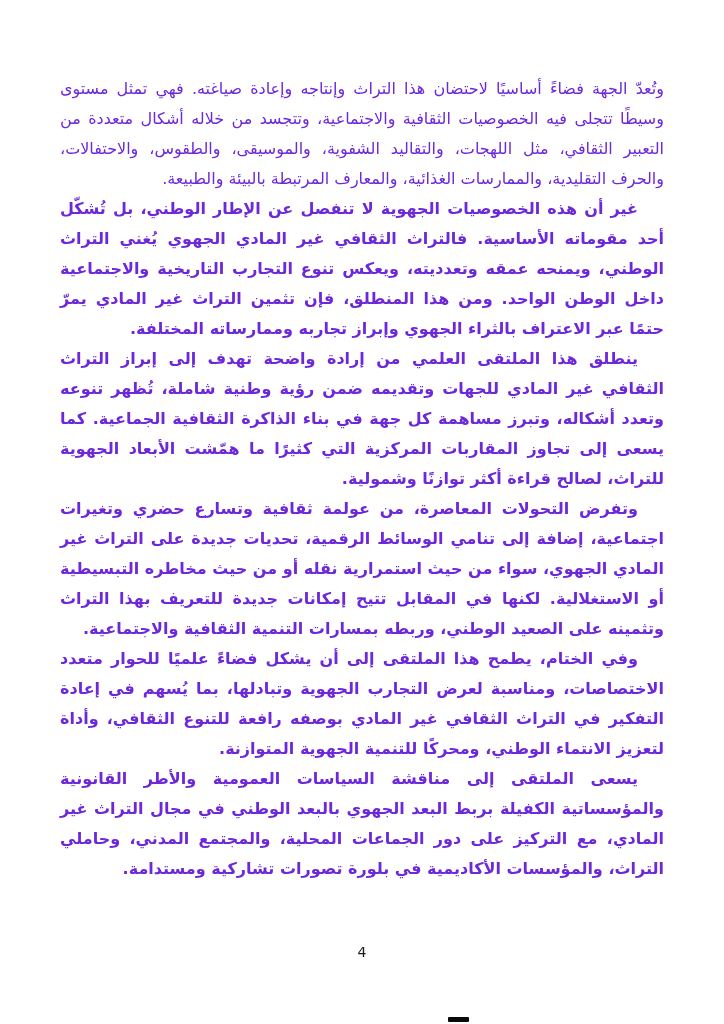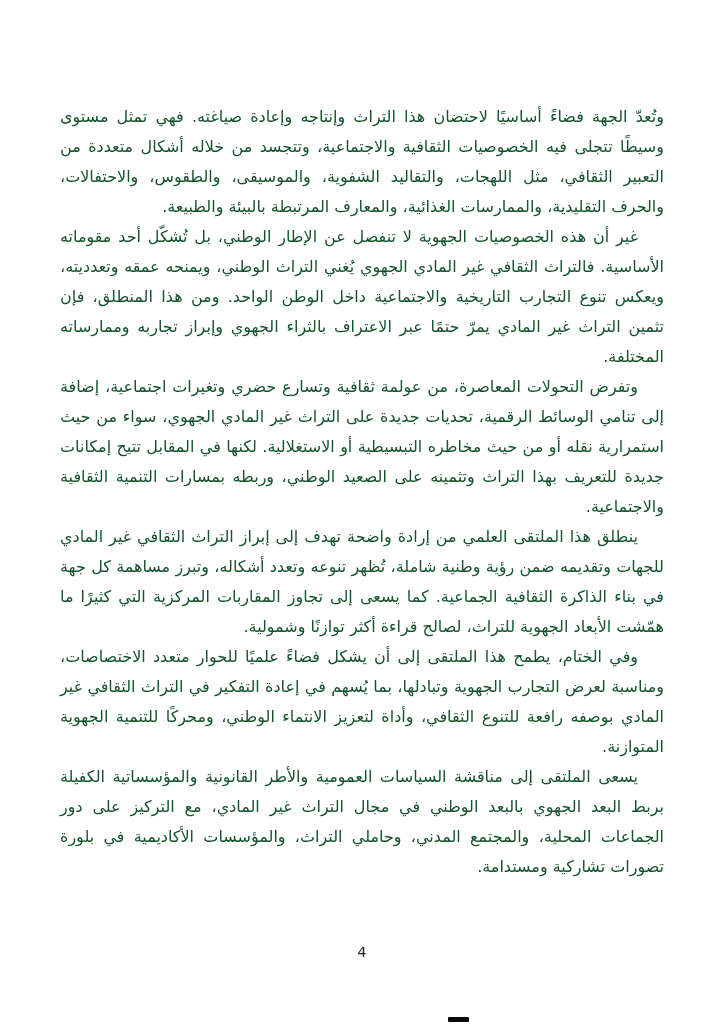--- a/index.html
+++ b/index.html
@@ -18,30 +18,30 @@
     position: absolute;
     top: 74px;
     right: 60px;
     left: 60px;
     direction: rtl;
     unicode-bidi: embed;
     text-align: justify;
     font-family: "DejaVu Sans", sans-serif;
     font-size: 16px;
     line-height: 30px;
-    color: #14532d;
+    color: #6d28d9;
     letter-spacing: 0;
-    margin-top: 28px;
   }
   .content p {
     margin: 0;
     padding: 0;
   }
   .content p.indent {
     text-indent: 26px;
+    font-weight: bold;
   }
   .committee {
     margin-top: 30px !important;
   }
   .committee .label {
     font-weight: bold;
   }
   .page-number {
     position: absolute;
     top: 944px;
@@ -66,23 +66,23 @@
 </head>
 <body>
 
 <div class="page">
 
   <main class="content">
     <p>وتُعدّ الجهة فضاءً أساسيًا لاحتضان هذا التراث وإنتاجه وإعادة صياغته. فهي تمثل مستوى وسيطًا تتجلى فيه الخصوصيات الثقافية والاجتماعية، وتتجسد من خلاله أشكال متعددة من التعبير الثقافي، مثل اللهجات، والتقاليد الشفوية، والموسيقى، والطقوس، والاحتفالات، والحرف التقليدية، والممارسات الغذائية، والمعارف المرتبطة بالبيئة والطبيعة.</p>
 
     <p class="indent">غير أن هذه الخصوصيات الجهوية لا تنفصل عن الإطار الوطني، بل تُشكّل أحد مقوماته الأساسية. فالتراث الثقافي غير المادي الجهوي يُغني التراث الوطني، ويمنحه عمقه وتعدديته، ويعكس تنوع التجارب التاريخية والاجتماعية داخل الوطن الواحد. ومن هذا المنطلق، فإن تثمين التراث غير المادي يمرّ حتمًا عبر الاعتراف بالثراء الجهوي وإبراز تجاربه وممارساته المختلفة.</p>
 
+    <p class="indent">ينطلق هذا الملتقى العلمي من إرادة واضحة تهدف إلى إبراز التراث الثقافي غير المادي للجهات وتقديمه ضمن رؤية وطنية شاملة، تُظهر تنوعه وتعدد أشكاله، وتبرز مساهمة كل جهة في بناء الذاكرة الثقافية الجماعية. كما يسعى إلى تجاوز المقاربات المركزية التي كثيرًا ما همّشت الأبعاد الجهوية للتراث، لصالح قراءة أكثر توازنًا وشمولية.</p>
+
     <p class="indent">وتفرض التحولات المعاصرة، من عولمة ثقافية وتسارع حضري وتغيرات اجتماعية، إضافة إلى تنامي الوسائط الرقمية، تحديات جديدة على التراث غير المادي الجهوي، سواء من حيث استمرارية نقله أو من حيث مخاطره التبسيطية أو الاستغلالية. لكنها في المقابل تتيح إمكانات جديدة للتعريف بهذا التراث وتثمينه على الصعيد الوطني، وربطه بمسارات التنمية الثقافية والاجتماعية.</p>
-
-    <p class="indent">ينطلق هذا الملتقى العلمي من إرادة واضحة تهدف إلى إبراز التراث الثقافي غير المادي للجهات وتقديمه ضمن رؤية وطنية شاملة، تُظهر تنوعه وتعدد أشكاله، وتبرز مساهمة كل جهة في بناء الذاكرة الثقافية الجماعية. كما يسعى إلى تجاوز المقاربات المركزية التي كثيرًا ما همّشت الأبعاد الجهوية للتراث، لصالح قراءة أكثر توازنًا وشمولية.</p>
 
     <p class="indent">وفي الختام، يطمح هذا الملتقى إلى أن يشكل فضاءً علميًا للحوار متعدد الاختصاصات، ومناسبة لعرض التجارب الجهوية وتبادلها، بما يُسهم في إعادة التفكير في التراث الثقافي غير المادي بوصفه رافعة للتنوع الثقافي، وأداة لتعزيز الانتماء الوطني، ومحركًا للتنمية الجهوية المتوازنة.</p>
 
     <p class="indent">يسعى الملتقى إلى مناقشة السياسات العمومية والأطر القانونية والمؤسساتية الكفيلة بربط البعد الجهوي بالبعد الوطني في مجال التراث غير المادي، مع التركيز على دور الجماعات المحلية، والمجتمع المدني، وحاملي التراث، والمؤسسات الأكاديمية في بلورة تصورات تشاركية ومستدامة.</p>
 
   </main>
 
   <div class="page-number">4</div>
 
   <div class="footer-mark"></div>

